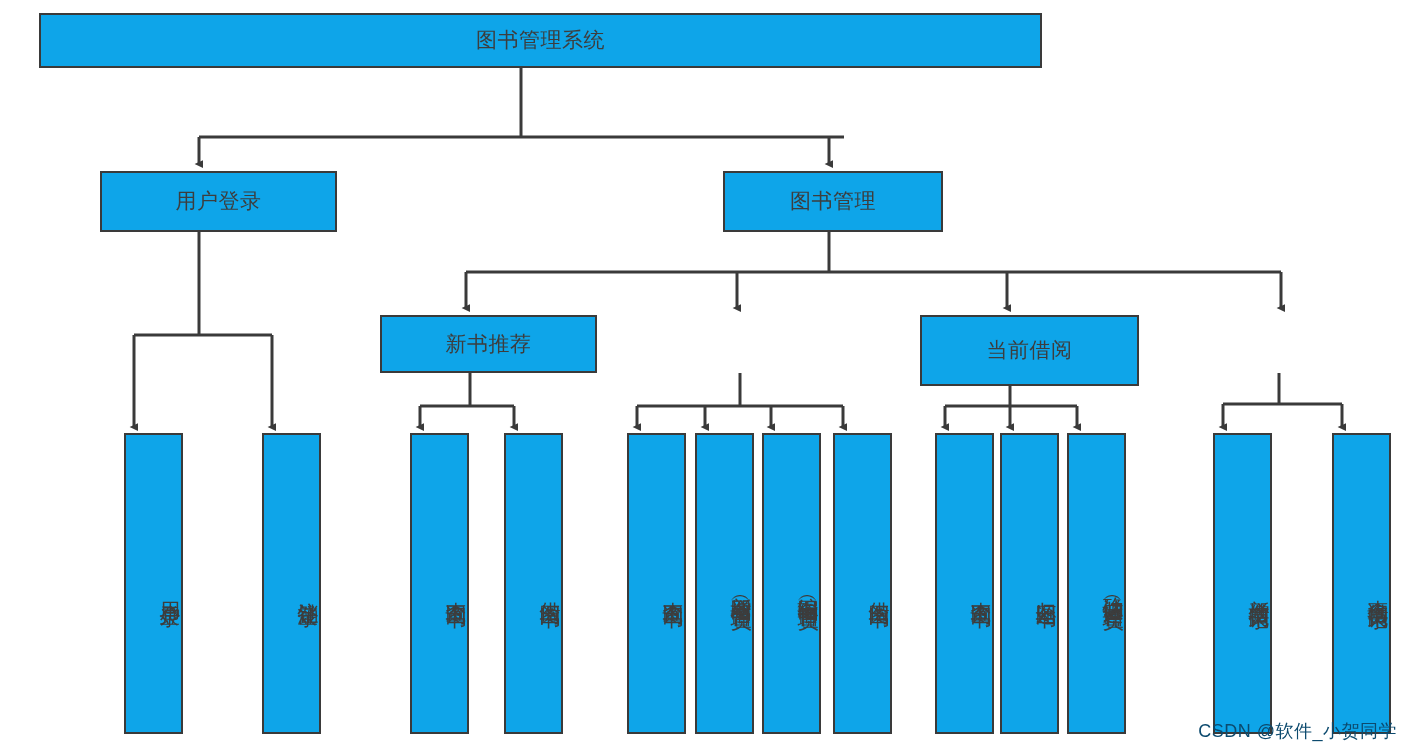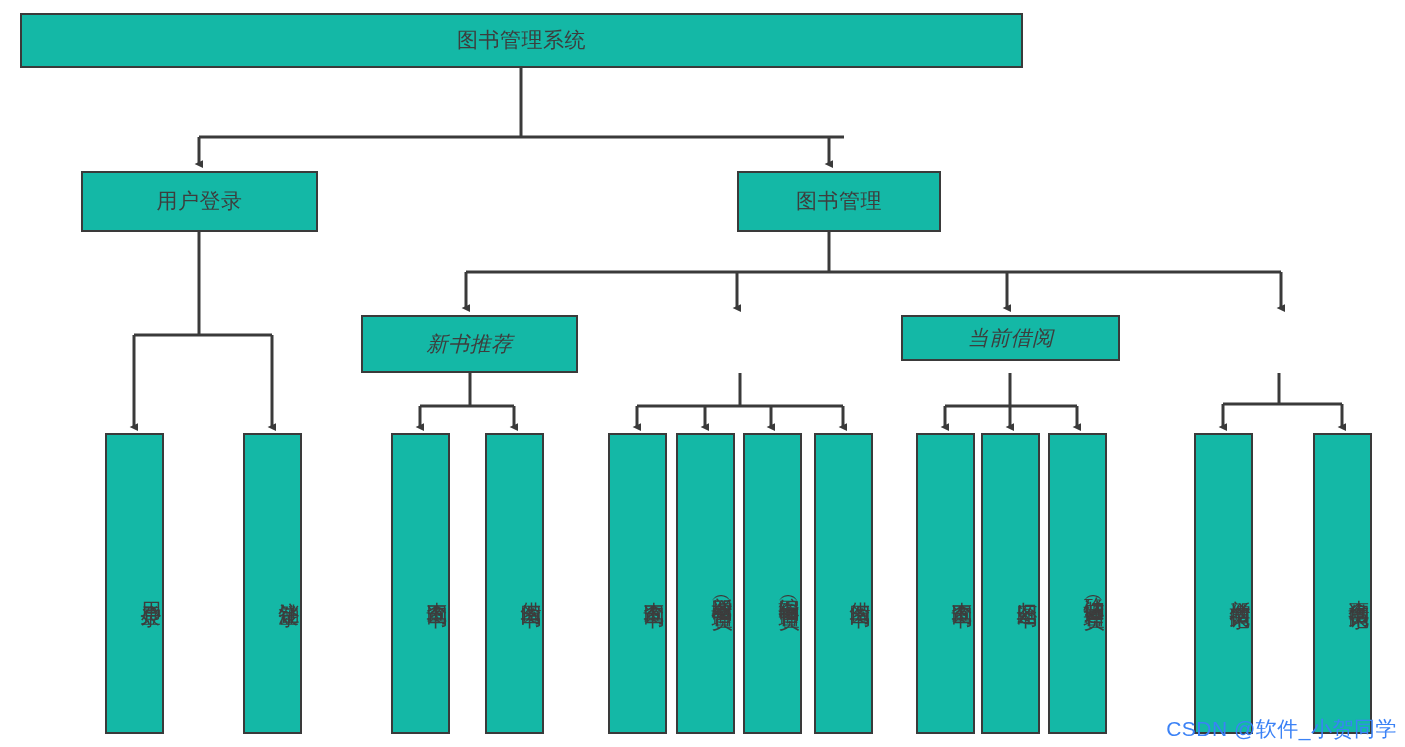--- a/index.html
+++ b/index.html
@@ -22,28 +22,29 @@
     position: absolute;
     left: 0;
     top: 0;
     width: 1405px;
     height: 747px;
     pointer-events: none;
   }
   .node {
     position: absolute;
     box-sizing: border-box;
-    background: #14b8a6;
+    background: #0ea5e9;
     border: 2px solid #3a3a3a;
     display: flex;
     align-items: center;
     justify-content: center;
     color: #3d3d3d;
     line-height: 1.18;
     text-align: center;
+    margin-left: 19px;
   }
   .node.level-0,
   .node.level-1,
   .node.level-2 {
     font-size: 21px;
     letter-spacing: 0.5px;
   }
   .node.leaf {
     font-size: 21px;
     writing-mode: vertical-rl;
@@ -59,22 +60,22 @@
     white-space: pre-line;
   }
   .node.leaf .node-label {
     writing-mode: vertical-rl;
     text-orientation: upright;
   }
   #watermark {
     position: absolute;
     right: 8px;
     bottom: 4px;
-    font-size: 21px;
-    color: #3b82f6;
+    font-size: 18px;
+    color: #0c4a6e;
     letter-spacing: 0.5px;
     white-space: nowrap;
     user-select: none;
   }
 </style>
 </head>
 <body>
 
 <div id="diagram-root">
 
@@ -129,30 +130,30 @@
   </svg>
 
   <div class="node level-0" style="left:20px; top:13px; width:1003px; height:55px;">
     <span class="node-label">图书管理系统</span>
   </div>
 
   <div class="node level-1" style="left:81px; top:171px; width:237px; height:61px;">
     <span class="node-label">用户登录</span>
   </div>
 
-  <div class="node level-1" style="left:737px; top:171px; width:204px; height:61px;">
+  <div class="node level-1" style="left:704px; top:171px; width:220px; height:61px;">
     <span class="node-label">图书管理</span>
   </div>
 
-  <div class="node level-2" style="left:361px; top:315px; width:217px; height:58px;font-style:italic;">
+  <div class="node level-2" style="left:361px; top:315px; width:217px; height:58px;">
     <span class="node-label">新书推荐</span>
   </div>
 
 
-  <div class="node level-2" style="left:901px; top:315px; width:219px; height:46px;font-style:italic;">
+  <div class="node level-2" style="left:901px; top:315px; width:219px; height:71px;">
     <span class="node-label">当前借阅</span>
   </div>
 
 
   <div class="node leaf" style="left:105px; top:433px; width:59px; height:301px;">
     <span class="node-label">用户登录</span>
   </div>
 
   <div class="node leaf" style="left:243px; top:433px; width:59px; height:301px;">
     <span class="node-label">注销登录</span>

